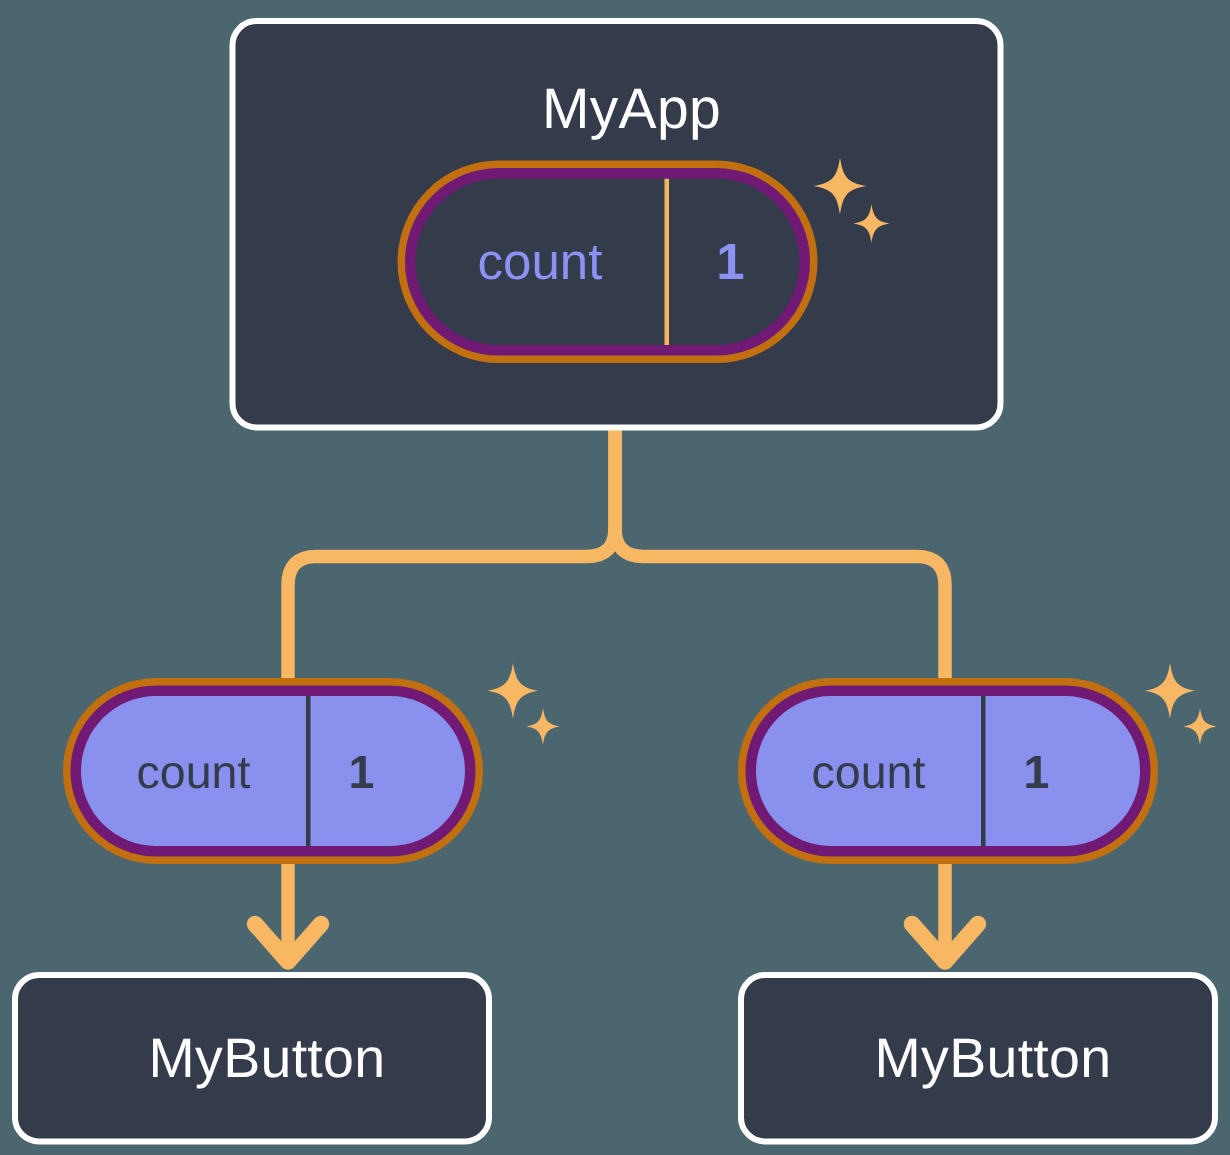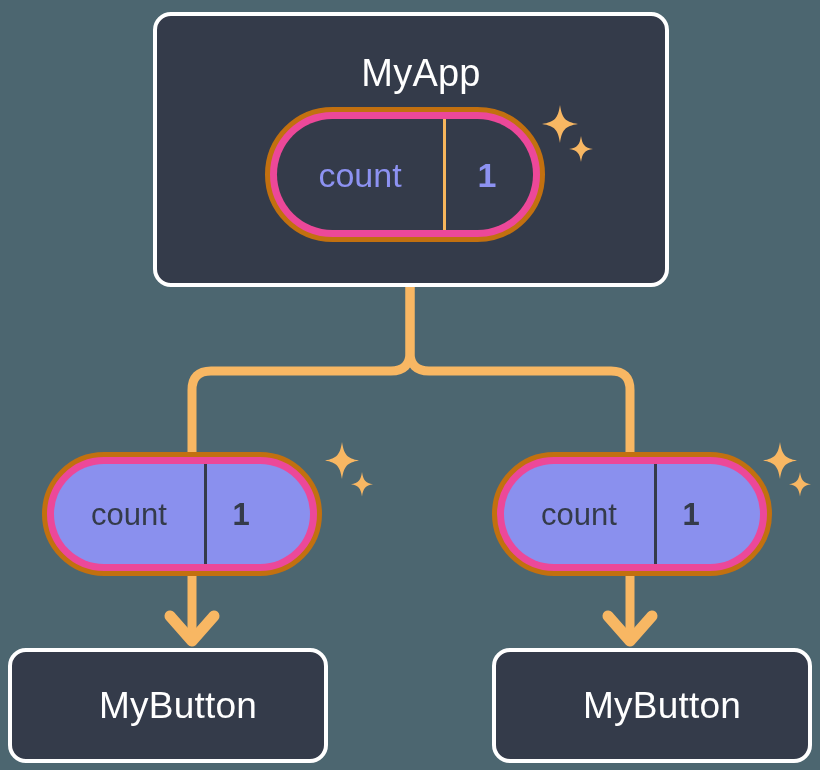--- a/index.html
+++ b/index.html
@@ -78,21 +78,21 @@
   .pill-wrap {
     position: absolute;
   }
   .pill {
     position: relative;
     box-sizing: border-box;
     display: flex;
     align-items: stretch;
     border-radius: 999px;
     border: 5px solid #c2700f;
-    background: #ec4899;
+    background: #701a75;
     padding: 7px;
   }
   .pill-inner {
     display: flex;
     align-items: stretch;
     width: 100%;
     border-radius: 999px;
     overflow: hidden;
   }
   .pill-key, .pill-val {

